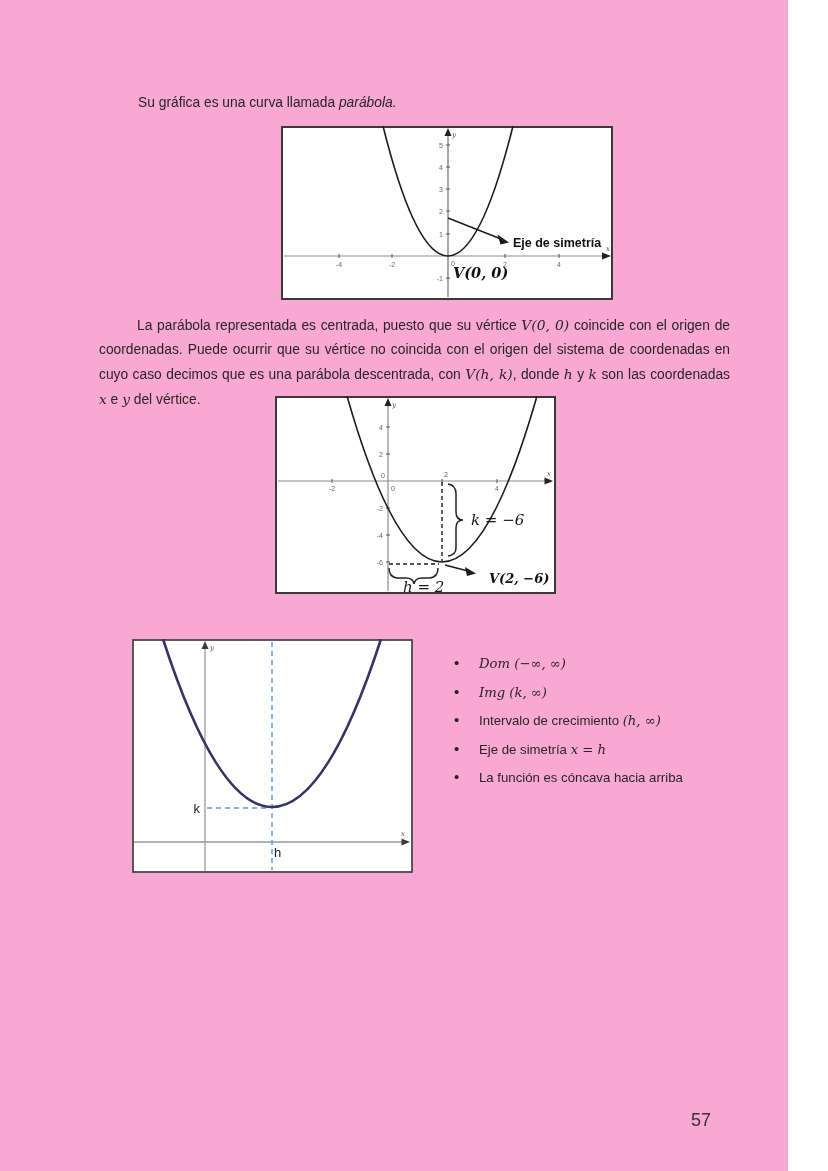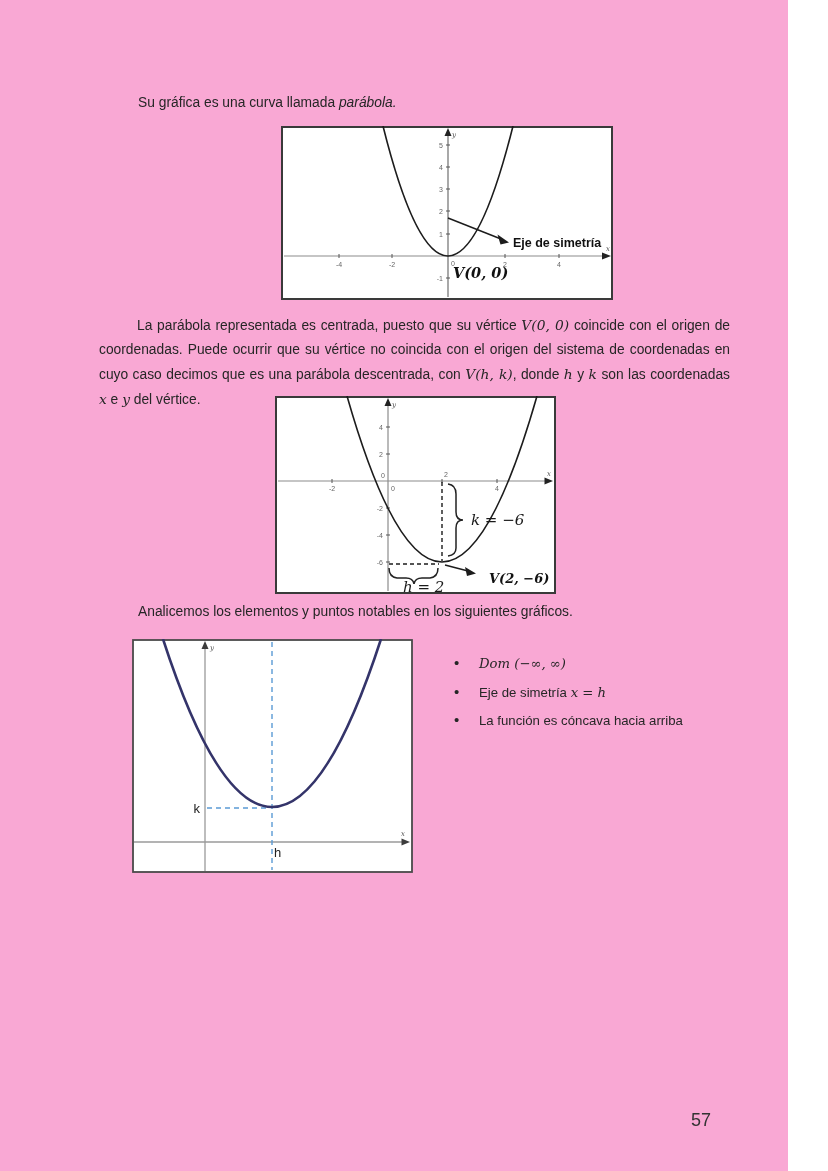--- a/index.html
+++ b/index.html
@@ -130,21 +130,20 @@
 
       <path d="M 114 172 Q 114 181 122 182 L 131 182 Q 138 182 139 188 Q 140 182 147 182 L 155 182 Q 163 181 163 172" fill="none" stroke="#222" stroke-width="1.5"></path>
       <text class="svg-math" x="128" y="196" font-size="15">h = 2</text>
 
       <line x1="170" y1="169" x2="193" y2="175" stroke="#1c1c1c" stroke-width="1.4"></line>
       <polygon points="201,177.5 190,171 192,180" fill="#1c1c1c"></polygon>
       <text class="svg-bold-math" x="214" y="187" font-size="13">V(2, −6)</text>
     </svg>
   </div>
 
-  <div class="line-analicemos">Analicemos los elementos y puntos notables en los siguientes gráficos.</div>
 
   <div class="fig" style="left:132px; top:639px;">
     <svg width="281" height="234" viewBox="0 0 281 234">
       <rect x="1" y="1" width="279" height="232" fill="#fff" stroke="#4a4a4a" stroke-width="1.8"></rect>
 
       <line x1="2" y1="203" x2="274" y2="203" stroke="#9a9a9a" stroke-width="1.3"></line>
       <polygon points="278,203 269.5,199.5 269.5,206.5" fill="#3c3c3c"></polygon>
       <line x1="73" y1="4" x2="73" y2="232" stroke="#9a9a9a" stroke-width="1.3"></line>
       <polygon points="73,2 69.5,10 76.5,10" fill="#3c3c3c"></polygon>
       <text class="axis-letter" x="78" y="11">y</text>
@@ -156,20 +155,22 @@
       <path d="M 31 0 Q 140 336 249 0" fill="none" stroke="#34346a" stroke-width="2.6"></path>
 
       <text class="svg-kh" x="68" y="174" text-anchor="end">k</text>
       <text class="svg-kh" x="142" y="218">h</text>
     </svg>
   </div>
 
   <div class="bullets">
     <ul>
       <li><span></span><span class="math">Dom (−∞, ∞)</span></li>
+      <li><span></span><span class="math">Img (k, ∞)</span></li>
+      <li><span>Intervalo de crecimiento </span><span class="math">(h, ∞)</span></li>
       <li><span>Eje de simetría </span><span class="math">x = h</span></li>
       <li><span>La función es cóncava hacia arriba</span><span class="math"></span></li>
     </ul>
   </div>
 
   <div class="page-number">57</div>
 
 </div>
 
 </body></html>

